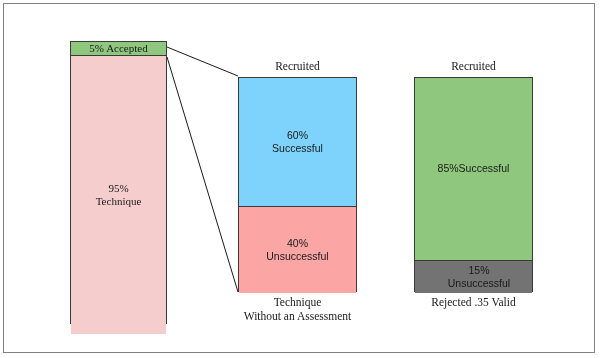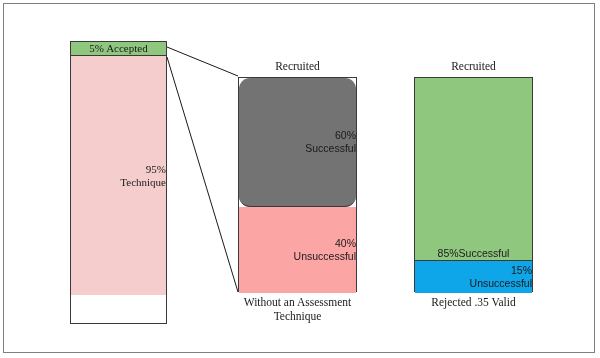--- a/index.html
+++ b/index.html
@@ -39,21 +39,21 @@
     position: absolute;
     box-sizing: border-box;
     border: 1px solid #3a3a3a;
   }
   .seg {
     position: absolute;
     left: 0;
     width: 100%;
     box-sizing: border-box;
     display: flex;
-    align-items: flex-end;
+    align-items: center;
     justify-content: center;
   }
   .seg-label-serif {
     font-family: "Liberation Serif", serif;
     font-size: 11px;
     color: #1a1a1a;
     text-align: center;
     line-height: 13px;
   }
   .seg-label-sans {
@@ -89,52 +89,52 @@
   <svg class="connector" viewBox="0 0 600 358" xmlns="http://www.w3.org/2000/svg">
     <line x1="167" y1="47" x2="238" y2="76" stroke="#1a1a1a" stroke-width="1"></line>
     <line x1="167" y1="57" x2="238" y2="292" stroke="#1a1a1a" stroke-width="1"></line>
   </svg>
 
 
   <div class="bar" style="left:70px; top:41px; width:97px; height:283px;">
     <div class="seg" style="top:0; height:14.15px; background:#8FC77E; border-bottom:1px solid #3a3a3a;">
       <span class="seg-label-serif">5% Accepted</span>
     </div>
-    <div class="seg" style="top:14.15px; height:239px; background:#F6CDCD; flex-direction:column;">
+    <div class="seg" style="top:14.15px; height:278px; background:#F6CDCD; flex-direction:column;">
       <span class="seg-label-serif">95%</span>
       <span class="seg-label-serif">Technique</span>
     </div>
   </div>
 
   <div class="col-title" style="left:238px; top:60px; width:119px;">Recruited</div>
 
   <div class="bar" style="left:238px; top:77px; width:119px; height:215px;">
-    <div class="seg" style="top:0; height:129px; background:#737373; border-bottom:1px solid #3a3a3a; flex-direction:column;border-radius:11px;">
+    <div class="seg" style="top:0; height:129px; background:#7dd3fc; border-bottom:1px solid #3a3a3a; flex-direction:column;">
       <span class="seg-label-sans">60%</span>
       <span class="seg-label-sans">Successful</span>
     </div>
     <div class="seg" style="top:129px; height:86px; background:#fca5a5; flex-direction:column;">
       <span class="seg-label-sans">40%</span>
       <span class="seg-label-sans">Unsuccessful</span>
     </div>
   </div>
 
   <div class="caption" style="left:228px; top:295px; width:139px;">
+    <div>Technique</div>
     <div>Without an Assessment</div>
-    <div>Technique</div>
   </div>
 
   <div class="col-title" style="left:414px; top:60px; width:119px;">Recruited</div>
 
   <div class="bar" style="left:414px; top:77px; width:119px; height:215px;">
     <div class="seg" style="top:0; height:182.75px; background:#8FC77E; border-bottom:1px solid #3a3a3a; flex-direction:row;">
       <span class="seg-label-sans">85%</span>
       <span class="seg-label-sans">Successful</span>
     </div>
-    <div class="seg" style="top:182.75px; height:32.25px; background:#0ea5e9; flex-direction:column;padding-left:11px;">
+    <div class="seg" style="top:182.75px; height:32.25px; background:#737373; flex-direction:column;padding-left:11px;">
       <span class="seg-label-sans">15%</span>
       <span class="seg-label-sans">Unsuccessful</span>
     </div>
   </div>
 
   <div class="caption" style="left:404px; top:295px; width:139px;">
     <div>Rejected .35 Valid</div>
   </div>
 </div>
 

